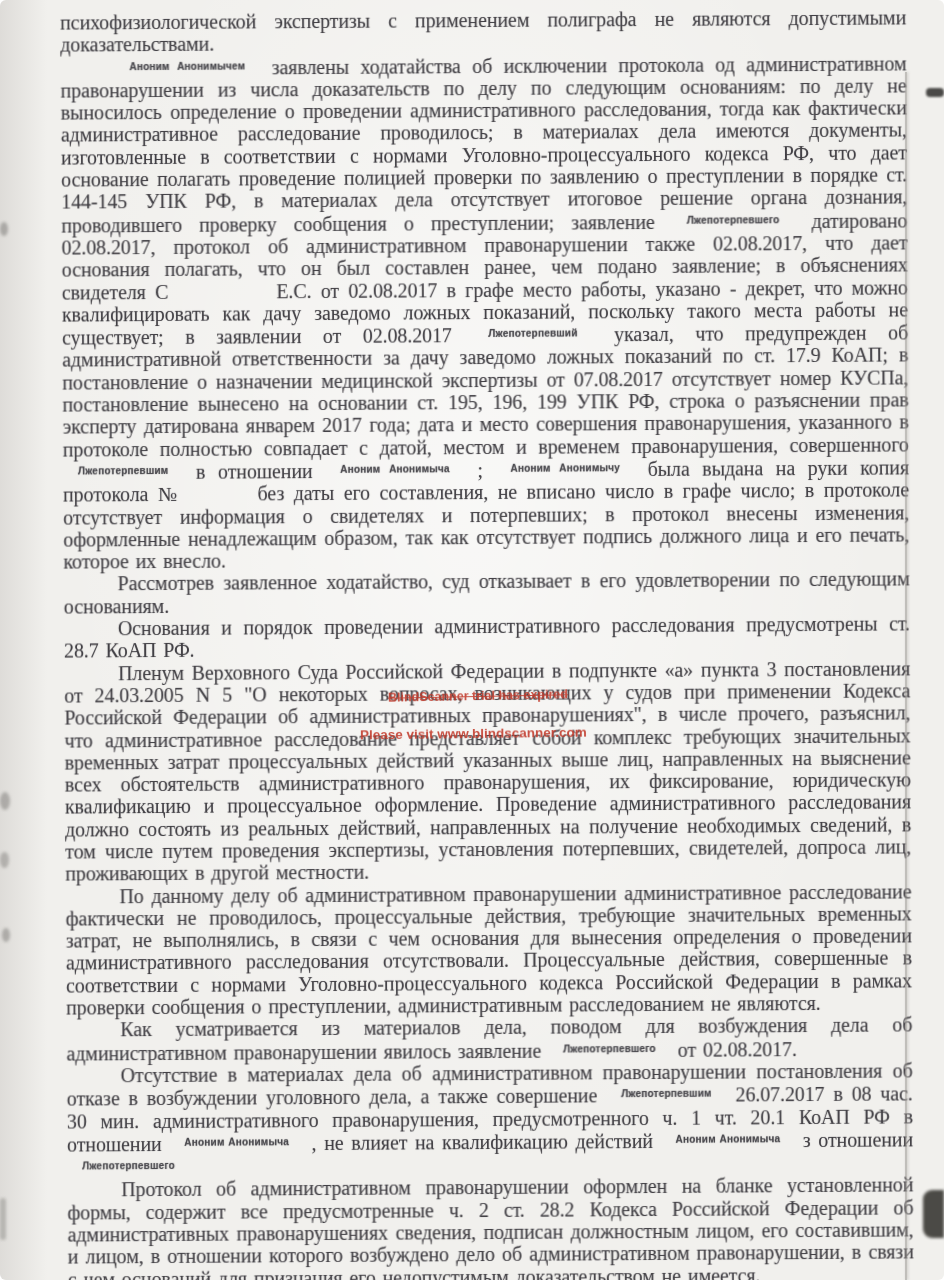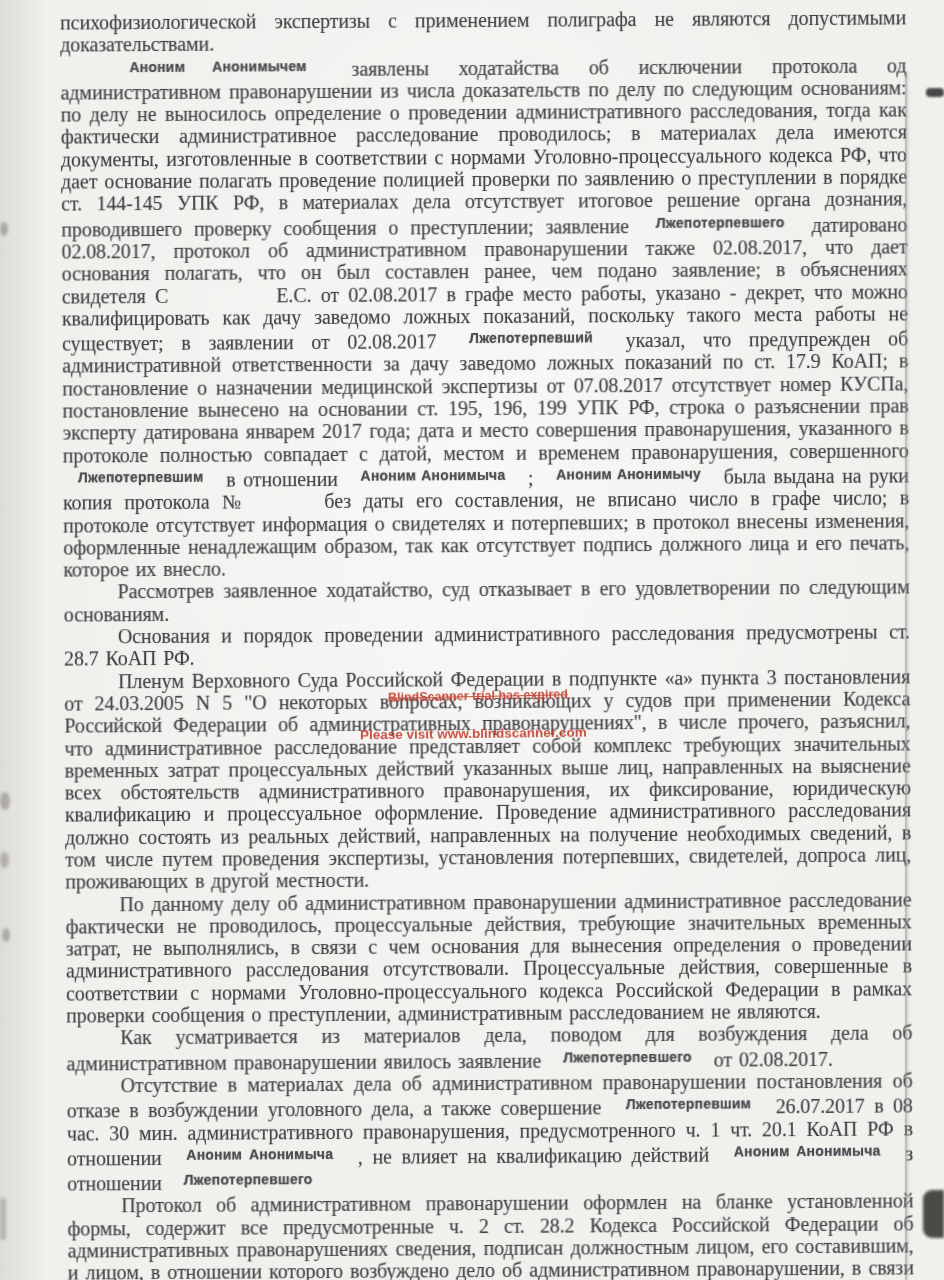--- a/index.html
+++ b/index.html
@@ -5,40 +5,41 @@
   html,body{margin:0;padding:0;}
   .page{
     position:relative;
     width:944px;height:1280px;
     overflow:hidden;
     background:
       radial-gradient(ellipse at 50% 38%, rgba(255,255,255,.55) 0%, rgba(255,255,255,0) 62%),
       linear-gradient(90deg, rgba(178,174,169,.30) 0%, rgba(178,174,169,0) 5%),
       linear-gradient(0deg, #f1f0ed, #f1f0ed);
     font-family:"Liberation Serif","DejaVu Serif",serif;
+    border-radius:6px;
   }
   .doc-text{
     position:absolute;
     left:64px;top:9px;width:846px;
     transform:rotate(-0.35deg);
     color:#413f44;
     font-size:20px;
     line-height:22.3px;
     word-spacing:2px;
     letter-spacing:-0.1px;
     text-align:justify;
     filter:blur(0.3px);
     text-shadow:0 0 1px rgba(64,63,68,.30);
   }
   .para{margin:0;}
   .para.indent{text-indent:54px;}
   .redacted{
     font-family:"Liberation Sans","DejaVu Sans",sans-serif;
     font-weight:700;
-    font-size:14px;
+    font-size:10px;
     letter-spacing:.2px;
     word-spacing:0;
     color:#4b4a4f;
     vertical-align:5px;
     margin:0 15px;
     white-space:nowrap;
     text-shadow:0 0 1px rgba(75,74,79,.65);
   }
   .gap{display:inline-block;height:1px;}
   .watermark{

